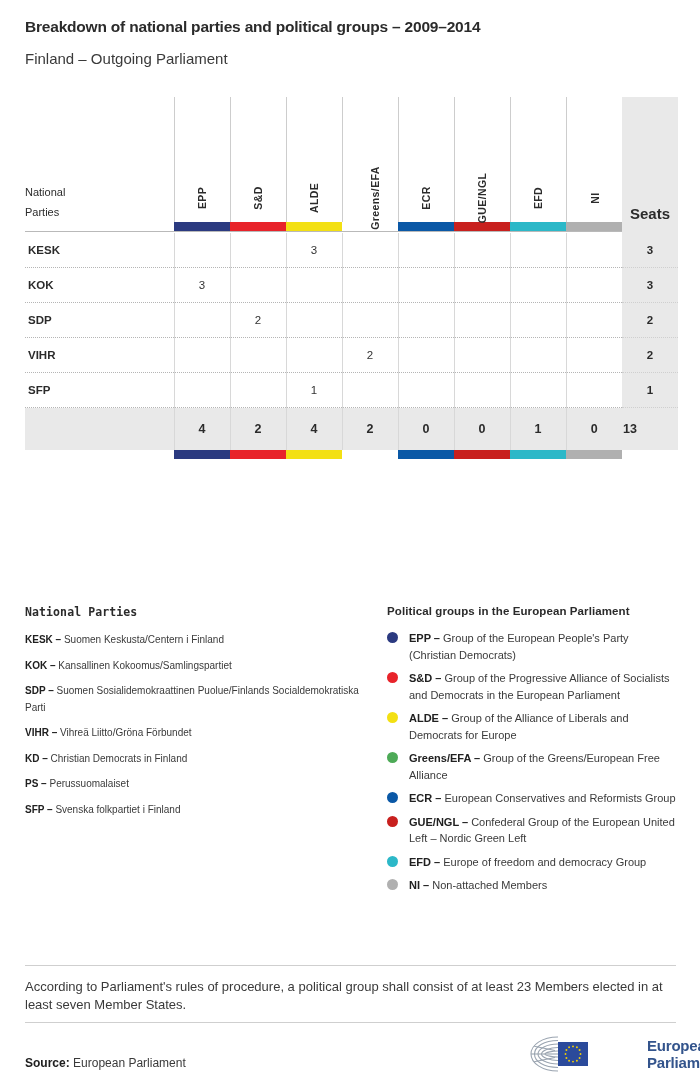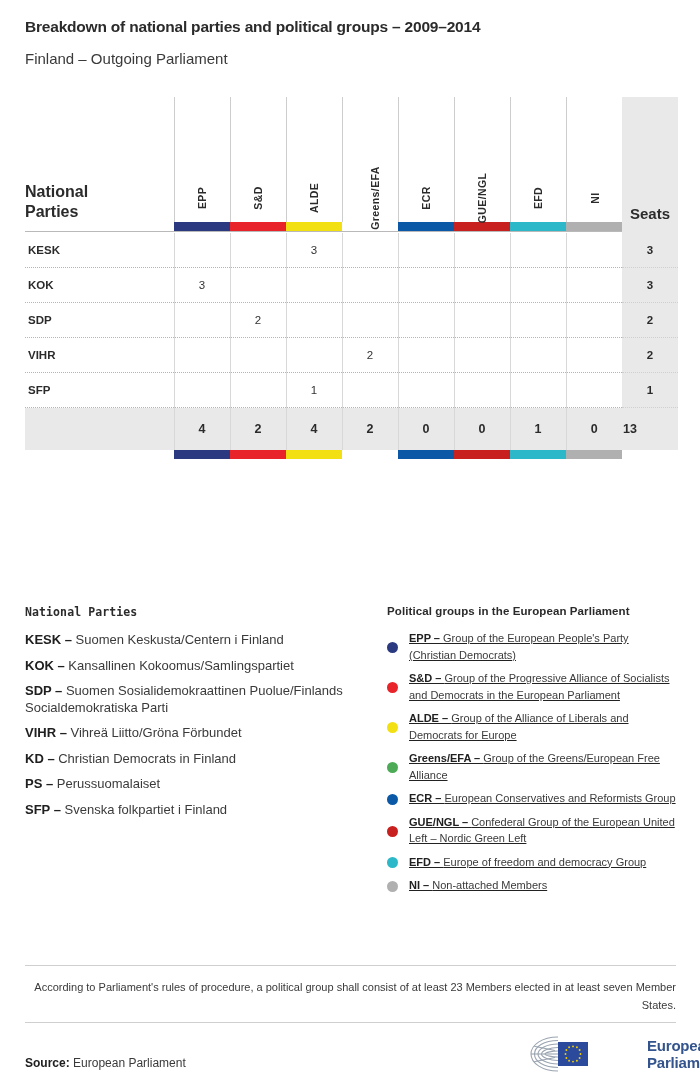--- a/index.html
+++ b/index.html
@@ -28,21 +28,21 @@
   .table-wrap { position: absolute; left: 25px; top: 97px; width: 651px; }
   table.matrix { border-collapse: collapse; width: 651px; table-layout: fixed; }
   table.matrix col.c-party  { width: 149px; }
   table.matrix col.c-group  { width: 56px; }
   table.matrix col.c-seats  { width: 56px; }
 
   
   .hdr-row th { height: 125px; padding: 0; vertical-align: bottom; position: relative; }
   .hdr-party {
     text-align: left; vertical-align: bottom;
-    font-size: 16px; font-weight: bold; color: #2b2b2b;
+    font-size: 11px; font-weight: normal; color: #2b2b2b;
     padding: 0 0 14px 0; line-height: 20px;
   }
   .hdr-party span { display: block; }
   .hdr-group {
     border-left: 1px solid #cdcdcd;
     background: #ffffff;
   }
   .hdr-group:last-of-type { }
   .rot {
     position: absolute; left: 0; right: 0; bottom: 34px;
@@ -107,37 +107,37 @@
 
   
   .legend-left  { position: absolute; left: 25px;  top: 605px; width: 340px; }
   .legend-right { position: absolute; left: 387px; top: 605px; width: 290px; }
   .legend-title {
     font-size: 11.5px; font-weight: bold; color: #2b2b2b;
     margin-bottom: 13px; letter-spacing: 0.1px;
   }
   .legend-title.mono { font-family: "DejaVu Sans Mono", monospace; font-size: 11.5px; }
   .np-item {
-    font-size: 13px; color: #3a3a3a; line-height: 16.5px; margin-bottom: 9px;
+    font-size: 10px; color: #3a3a3a; line-height: 16.5px; margin-bottom: 9px;
   }
   .np-item b { color: #202020; font-weight: bold; }
   .pg-item {
-    display: flex; align-items: center; margin-bottom: 7px; text-decoration: underline;
+    display: flex; align-items: flex-start; margin-bottom: 7px;
   }
   .dot {
     flex: 0 0 auto; width: 11px; height: 11px; border-radius: 50%;
     margin: 2px 11px 0 0;
   }
   .pg-text { font-size: 11px; color: #3a3a3a; line-height: 16.5px; }
   .pg-text b { color: #202020; font-weight: bold; }
 
   
   .hr-top    { position: absolute; left: 25px; top: 965px; width: 651px; height: 1px; background: #cfcfcf; }
   .note      { position: absolute; left: 25px; top: 978px; width: 651px;
-               font-size: 11px; line-height: 18px; color: #3a3a3a; text-align: right; }
+               font-size: 13px; line-height: 18px; color: #3a3a3a; }
   .hr-bottom { position: absolute; left: 25px; top: 1022px; width: 651px; height: 1px; background: #cfcfcf; }
   .source    { position: absolute; left: 25px; top: 1056px; font-size: 12px; color: #3a3a3a; }
   .source b  { color: #202020; font-weight: bold; }
 
   .ep-logo { position: absolute; left: 528px; top: 1031px; width: 150px; height: 46px; display: flex; align-items: center; gap: 47px; }
   .ep-mark { width: 66px; height: 40px; flex: 0 0 auto; }
   .ep-words { margin-left: 6px; line-height: 17px; }
   .ep-words span { display: block; font-size: 15px; font-weight: bold; color: #33548c; letter-spacing: -0.2px; }
 </style>
 </head>

